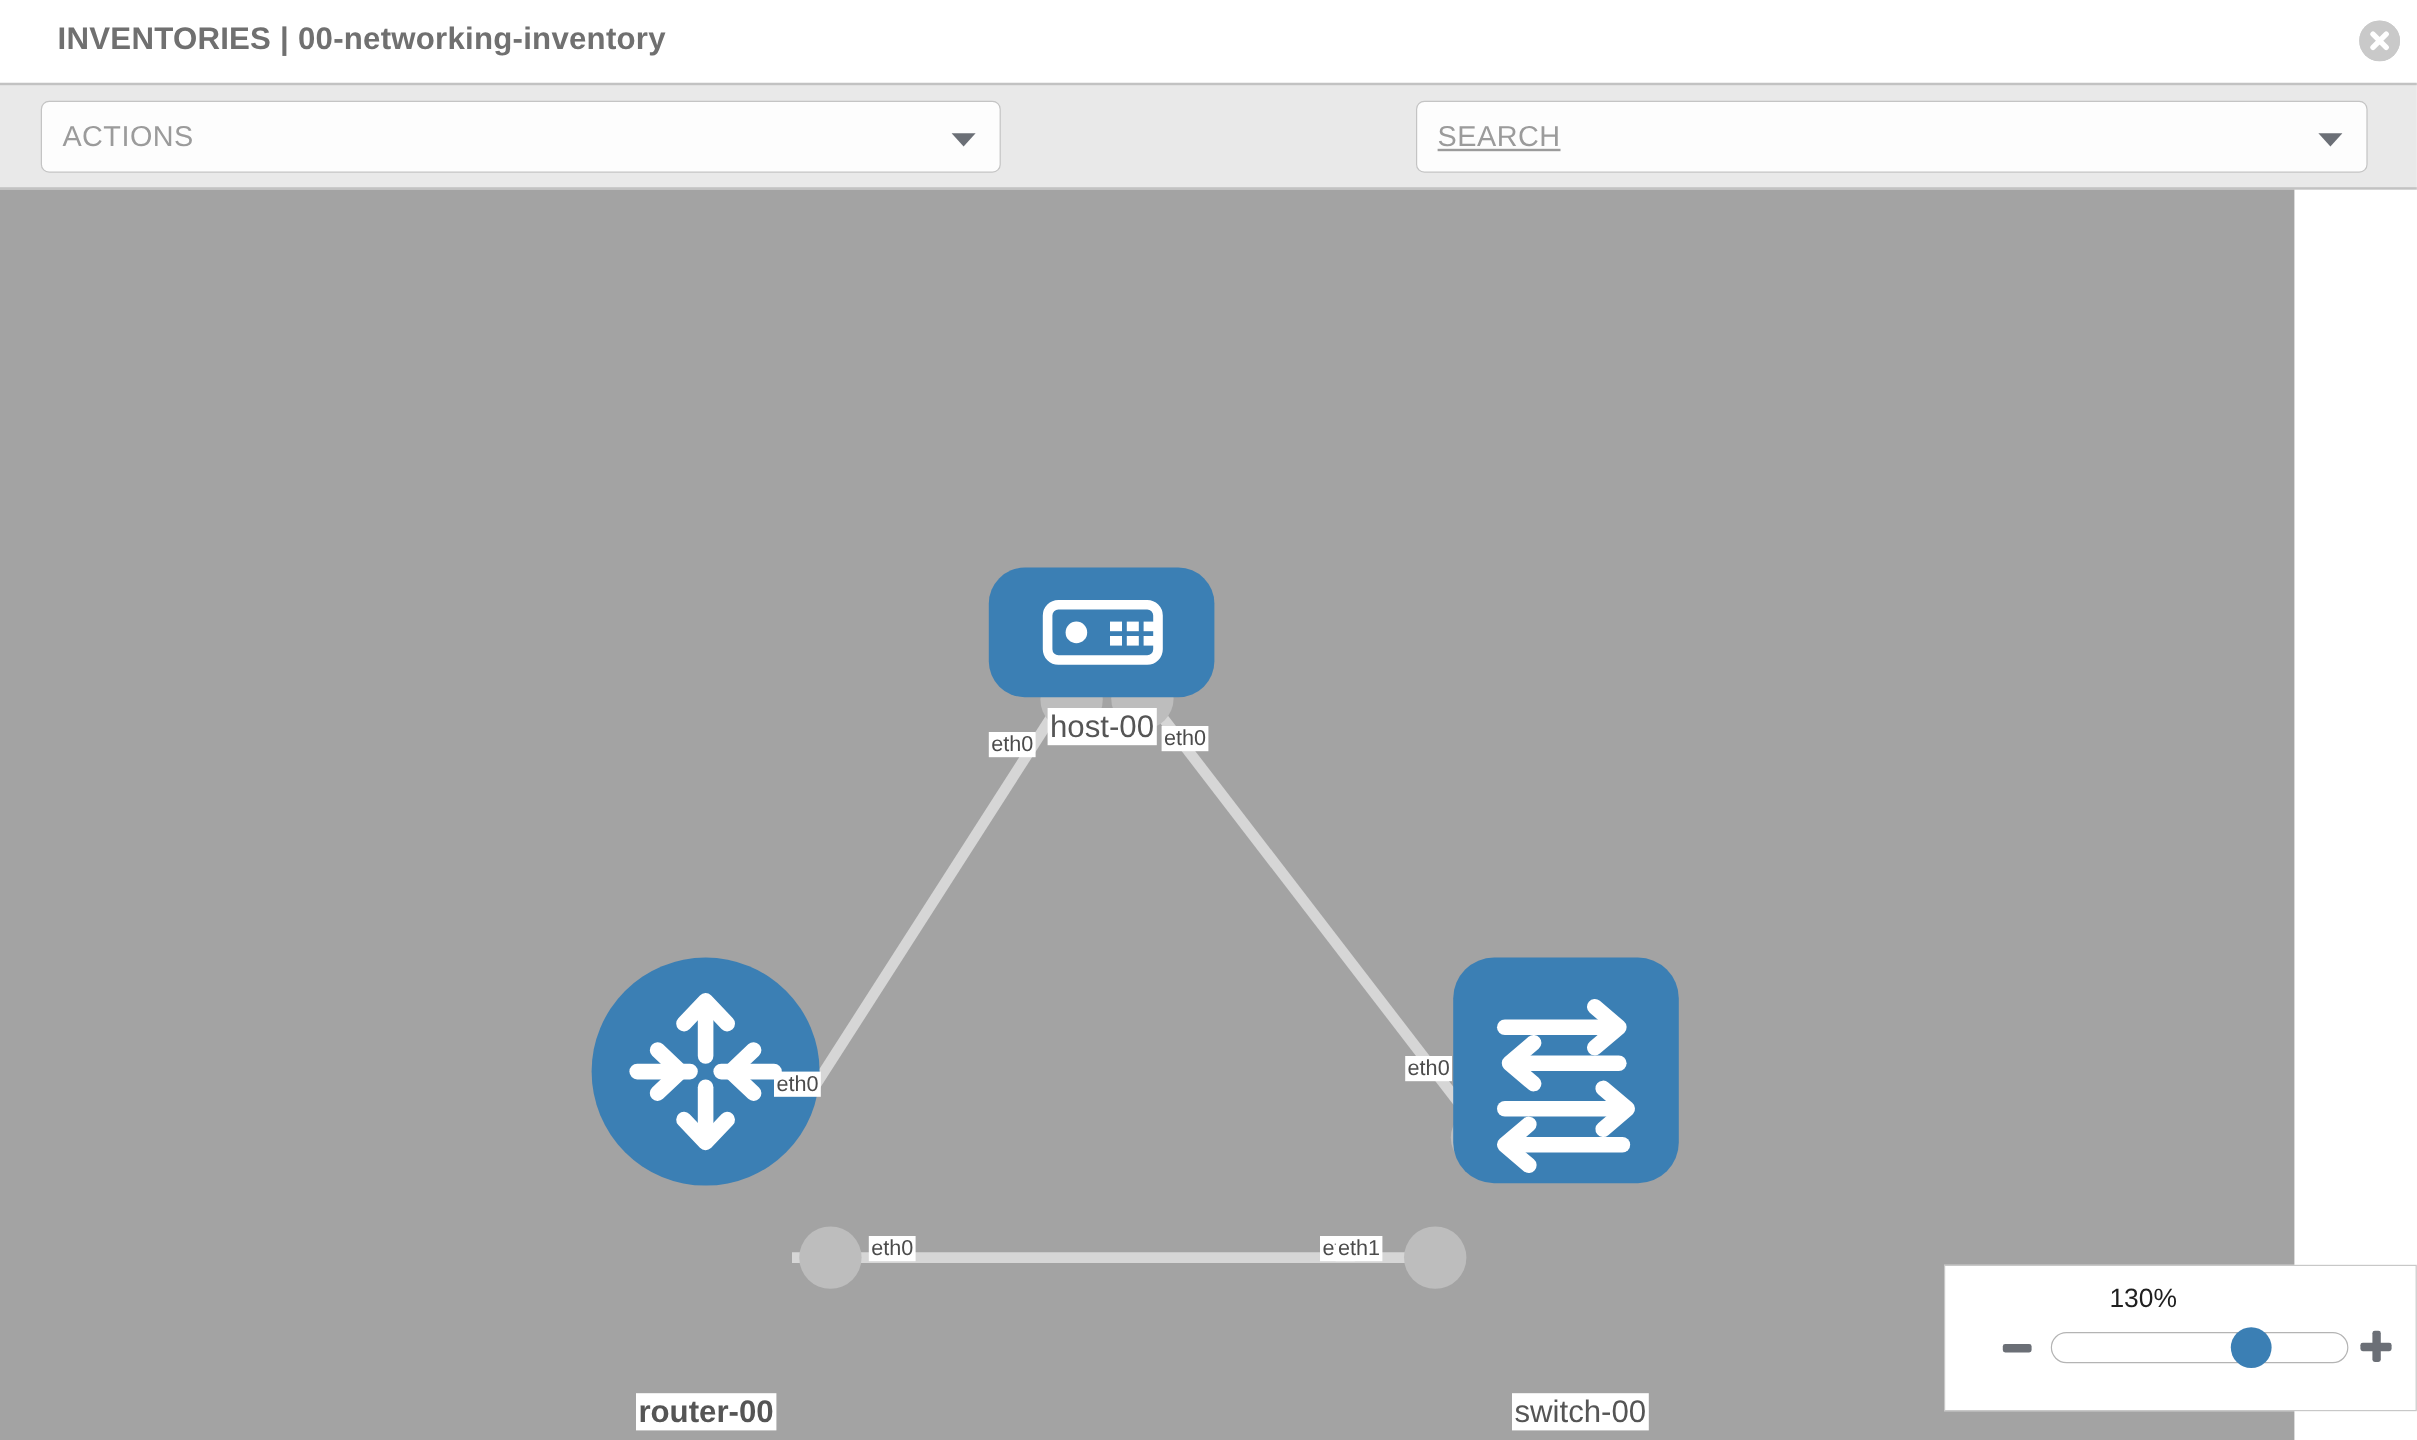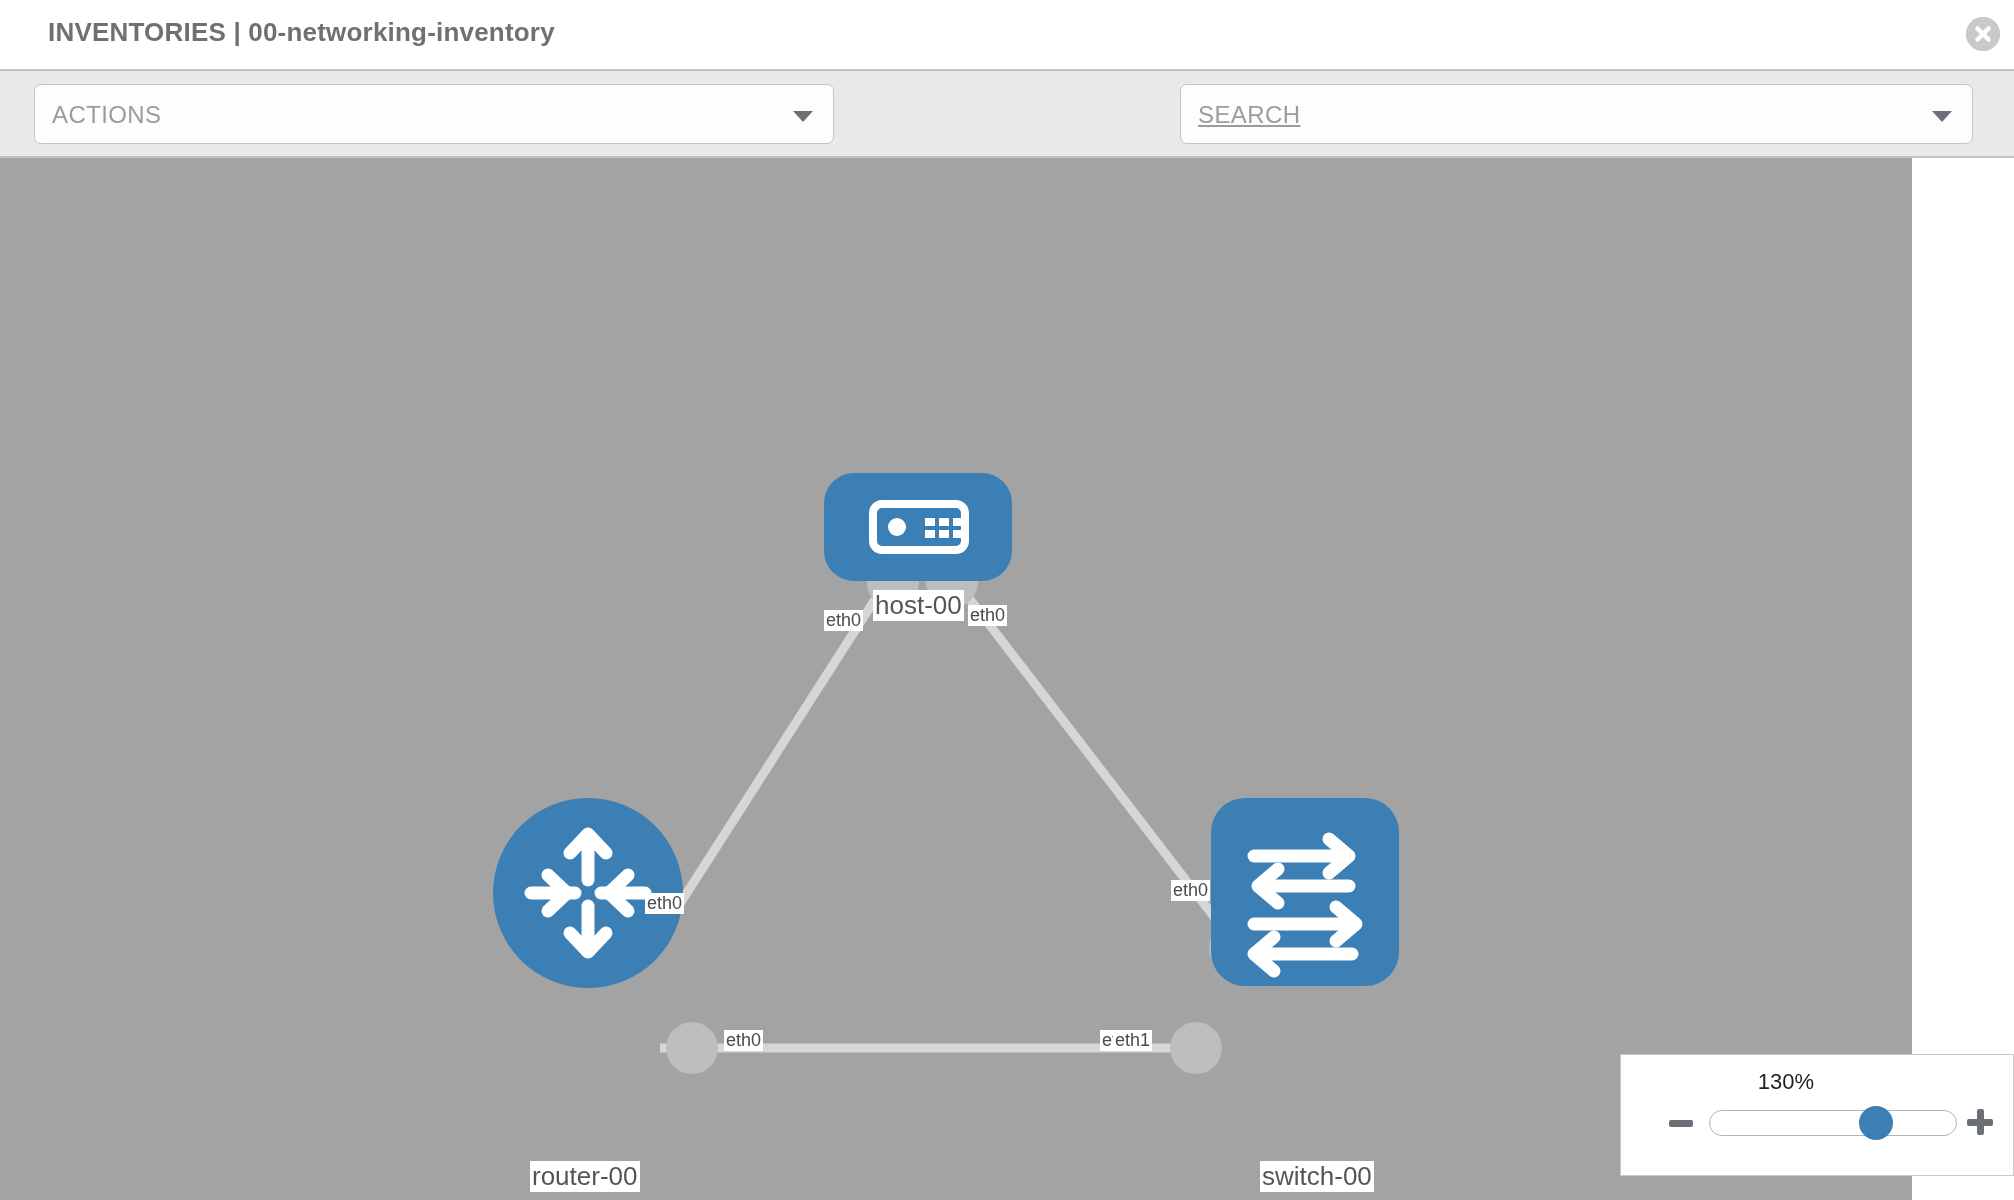--- a/index.html
+++ b/index.html
@@ -324,21 +324,21 @@
         <polyline points="1278,711 1258,728 1278,745"></polyline>
         <line x1="1254" y1="766" x2="1352" y2="766"></line>
         <polyline points="1336,749 1356,766 1336,783"></polyline>
         <line x1="1352" y1="796" x2="1258" y2="796"></line>
         <polyline points="1274,779 1254,796 1274,813"></polyline>
       </g>
     </g>
   </svg>
 
   <div class="node-label" style="left:873px; top:432px;">host-00</div>
-  <div class="node-label" style="left:530px; top:1003px;">router-00</div>
+  <div class="node-label" style="left:530px; top:1003px;font-weight:bold;">router-00</div>
   <div class="node-label" style="left:1246px; top:1003px;margin-left:14px;">switch-00</div>
 
   <div class="iface-label" style="left:824px; top:452px;">eth0</div>
   <div class="iface-label" style="left:968px; top:447px;">eth0</div>
 
   <div class="iface-label" style="left:645px; top:735px;">eth0</div>
   <div class="iface-label" style="left:1171px; top:722px;">eth0</div>
 
   <div class="iface-label" style="left:724px; top:872px;">eth0</div>
   <div class="iface-label" style="left:1100px; top:872px;">eth</div>

